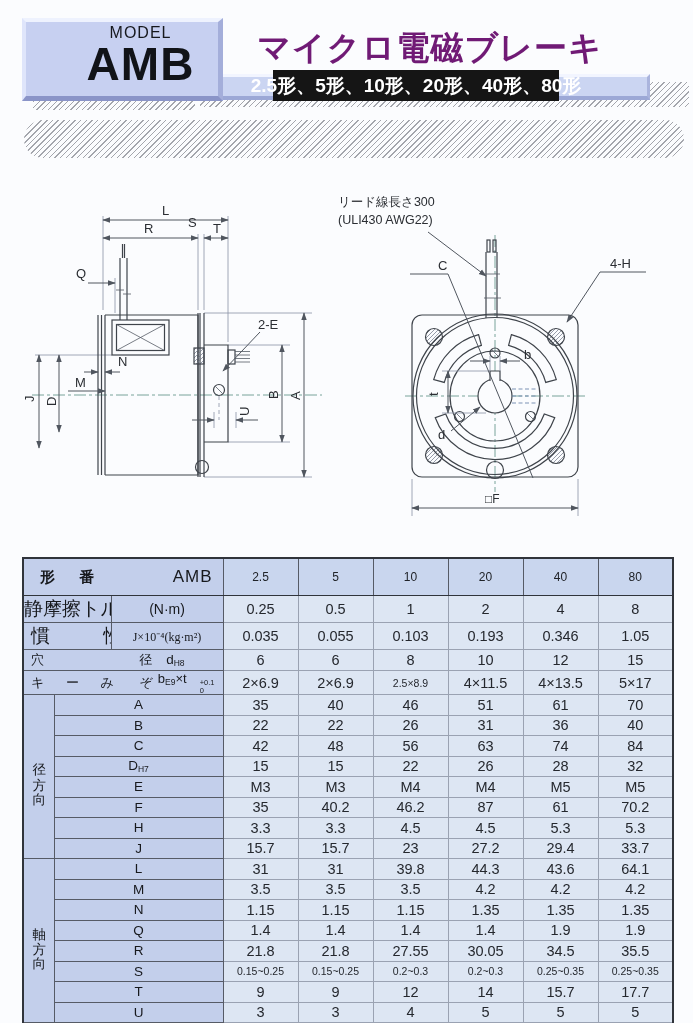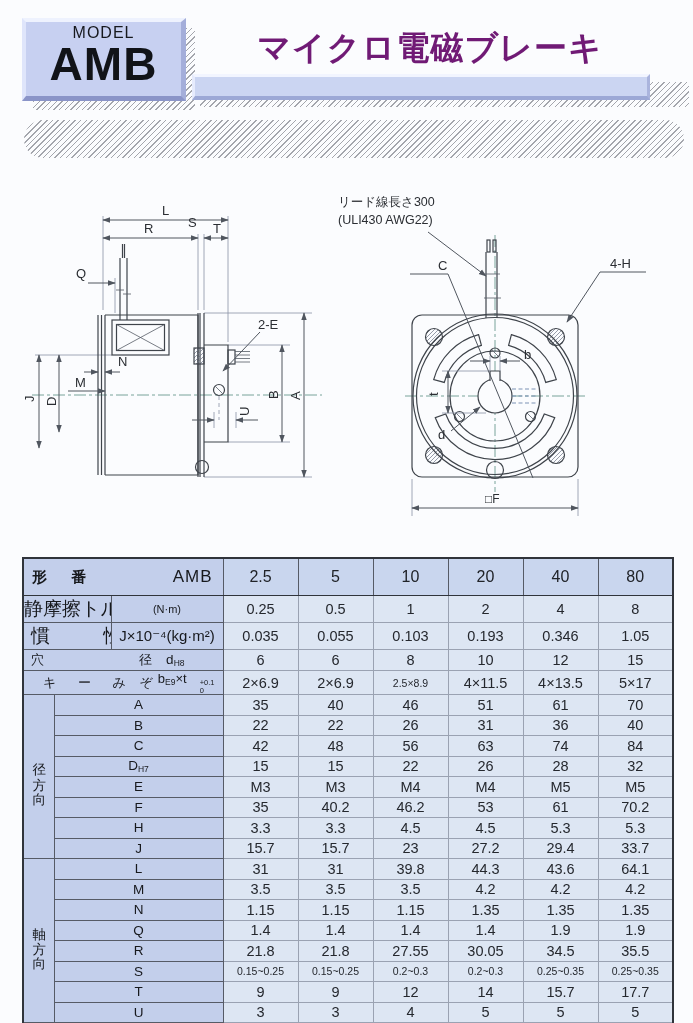--- a/index.html
+++ b/index.html
@@ -7,21 +7,21 @@
         font-family:"Liberation Sans","DejaVu Sans",sans-serif;color:#1d2025;}
 
   .hatch{background-image:repeating-linear-gradient(135deg,rgba(105,108,118,.6) 0 1px,transparent 1px 4px);}
 
   
   .model-shadow{position:absolute;left:33px;top:28px;width:162px;height:82px;z-index:0;}
   .model-box{position:absolute;left:22px;top:18px;width:155px;height:74px;z-index:2;
     background:#c7d0f1;
     border-top:4px solid #eef2fe;border-left:4px solid #dfe5fb;
     border-bottom:5px solid #8a94c8;border-right:5px solid #a4aeda;
-    display:flex;flex-direction:column;align-items:center;justify-content:flex-start;}
+    display:flex;flex-direction:column;align-items:center;justify-content:flex-start;padding-left:37px;}
   .model-label{font-size:16px;letter-spacing:1px;font-weight:400;margin-top:2px;color:#16181d;}
   .model-name{font-size:46px;font-weight:700;line-height:44px;letter-spacing:1px;color:#111318;}
 
   .page-title{position:absolute;left:240px;top:26px;width:380px;z-index:2;text-align:center;
     font-size:33px;font-weight:800;letter-spacing:1px;color:#701a75;}
 
   .band-shadow{position:absolute;left:200px;top:82px;width:489px;height:25px;z-index:0;}
   .band{position:absolute;left:192px;top:74px;width:452px;height:19px;z-index:1;background:#cbd5f2;
     border-top:3px solid #f2f5ff;border-left:3px solid #e6ebfd;
     border-bottom:4px solid #9ca8d6;border-right:3px solid #aab4dd;}
@@ -46,42 +46,42 @@
   .dim{stroke:#50565f;stroke-width:1;fill:none;}
   .cl{stroke:#6a9a90;stroke-width:.9;fill:none;stroke-dasharray:12 3 3 3;}
   .hid{stroke:#7d93b5;stroke-width:1;fill:none;stroke-dasharray:4 2.5;}
 
   
   #spec-wrap{position:absolute;left:22px;top:557px;}
   table.spec{border-collapse:collapse;table-layout:fixed;width:650px;border:2px solid #30343b;}
   table.spec td{border:1px solid #9aa2b2;padding:0;text-align:center;vertical-align:middle;
     overflow:hidden;white-space:nowrap;}
   .lab,.letter,.group{background:#c3cfeb;border-color:#565b66 !important;color:#17191d;}
-  .colh{background:#c9d6ee;border-color:#565b66 !important;font-size:16px;color:#202328;}
+  .colh{background:#c9d6ee;border-color:#565b66 !important;font-size:12px;color:#202328;}
   .val{background:#dde6f3;font-size:14.5px;color:#25282e;}
   .val.sm{font-size:10.5px;}
   .v0{border-left:1.5px solid #3a3f48 !important;}
   tr.r-head td{height:36px;border-bottom:1.5px solid #30343b !important;}
   tr.r-spec td{height:20px;}
   tr.r-dim td{height:19.5px;}
   tr.r-mass td{height:23px;border-top:1.2px solid #4a4f5a !important;}
   td.hd{padding:0 0;}
-  .hd-in{display:flex;align-items:center;justify-content:space-between;padding:0 10px 0 8px;}
+  .hd-in{display:flex;align-items:center;justify-content:space-between;padding:0 10px 0 16px;}
   .hd-l{font-size:15px;letter-spacing:10px;font-weight:600;}
   .hd-r{font-size:17px;font-weight:500;letter-spacing:1px;}
   .sl{font-size:19px;}
   .sl.sp{text-align:left;padding-left:7px;letter-spacing:24px;}
-  .unit{font-size:11px;}
-  .unit.tiny{font-size:15px;}
+  .unit{font-size:14px;}
+  .unit.tiny{font-size:12px;font-family:Liberation Serif, serif;}
   td sub{font-size:8.5px;vertical-align:-2px;}
   .flexcell{display:flex;align-items:center;font-size:13px;}
   .h-a{margin-left:7px;}
   .h-b{margin-left:auto;}
   .h-c{margin:0 38px 0 14px;font-size:13.5px;}
-  .k-a{margin-left:19px;letter-spacing:9px;}
+  .k-a{margin-left:7px;letter-spacing:9px;}
   .k-b{margin-left:auto;}
   .k-c{margin:0 8px 0 5px;font-size:13px;}
   .tol{display:inline-flex;flex-direction:column;font-size:7.5px;line-height:7.5px;vertical-align:-2px;margin-left:13px;text-align:left;}
   .m-a{margin-left:7px;}
   .m-b{margin-left:auto;}
   .m-c{margin-left:auto;margin-right:40px;font-size:12.5px;}
   .letter{font-size:13.5px;font-weight:500;}
   .group span.vtxt{writing-mode:vertical-rl;text-orientation:upright;letter-spacing:15px;font-size:13.5px;display:inline-block;}
 </style>
 </head>
@@ -92,20 +92,21 @@
   <div class="model-shadow hatch"></div>
   <div class="model-box">
     <div class="model-label">MODEL</div>
     <div class="model-name">AMB</div>
   </div>
 
   <div class="page-title">マイクロ電磁ブレーキ</div>
 
   <div class="band-shadow hatch"></div>
   <div class="band"></div>
+  <div class="black-box">2.5形、5形、10形、20形、40形、80形</div>
 
   <div class="pill-shadow hatch"></div>
 
   <svg class="draw" style="left:20px;top:180px;" width="330" height="325" viewBox="0 0 330 325">
     <defs>
       <marker id="ar1" viewBox="0 0 10 10" refX="9" refY="5" markerWidth="8" markerHeight="8" orient="auto-start-reverse">
         <path d="M0,1.5L10,5L0,8.5z" fill="#50565f"></path>
       </marker>
       <pattern id="xh1" width="4" height="4" patternUnits="userSpaceOnUse">
         <path d="M0,4L4,0" stroke="#6a7285" stroke-width=".7"></path>
@@ -385,21 +386,21 @@
             <td class="val">M4</td>
             <td class="val">M4</td>
             <td class="val">M5</td>
             <td class="val">M5</td>
           </tr>
           <tr class="r-dim">
             <td class="letter" colspan="2">F</td>
             <td class="val v0">35</td>
             <td class="val">40.2</td>
             <td class="val">46.2</td>
-            <td class="val">53</td>
+            <td class="val">87</td>
             <td class="val">61</td>
             <td class="val">70.2</td>
           </tr>
           <tr class="r-dim">
             <td class="letter" colspan="2">H</td>
             <td class="val v0">3.3</td>
             <td class="val">3.3</td>
             <td class="val">4.5</td>
             <td class="val">4.5</td>
             <td class="val">5.3</td>

